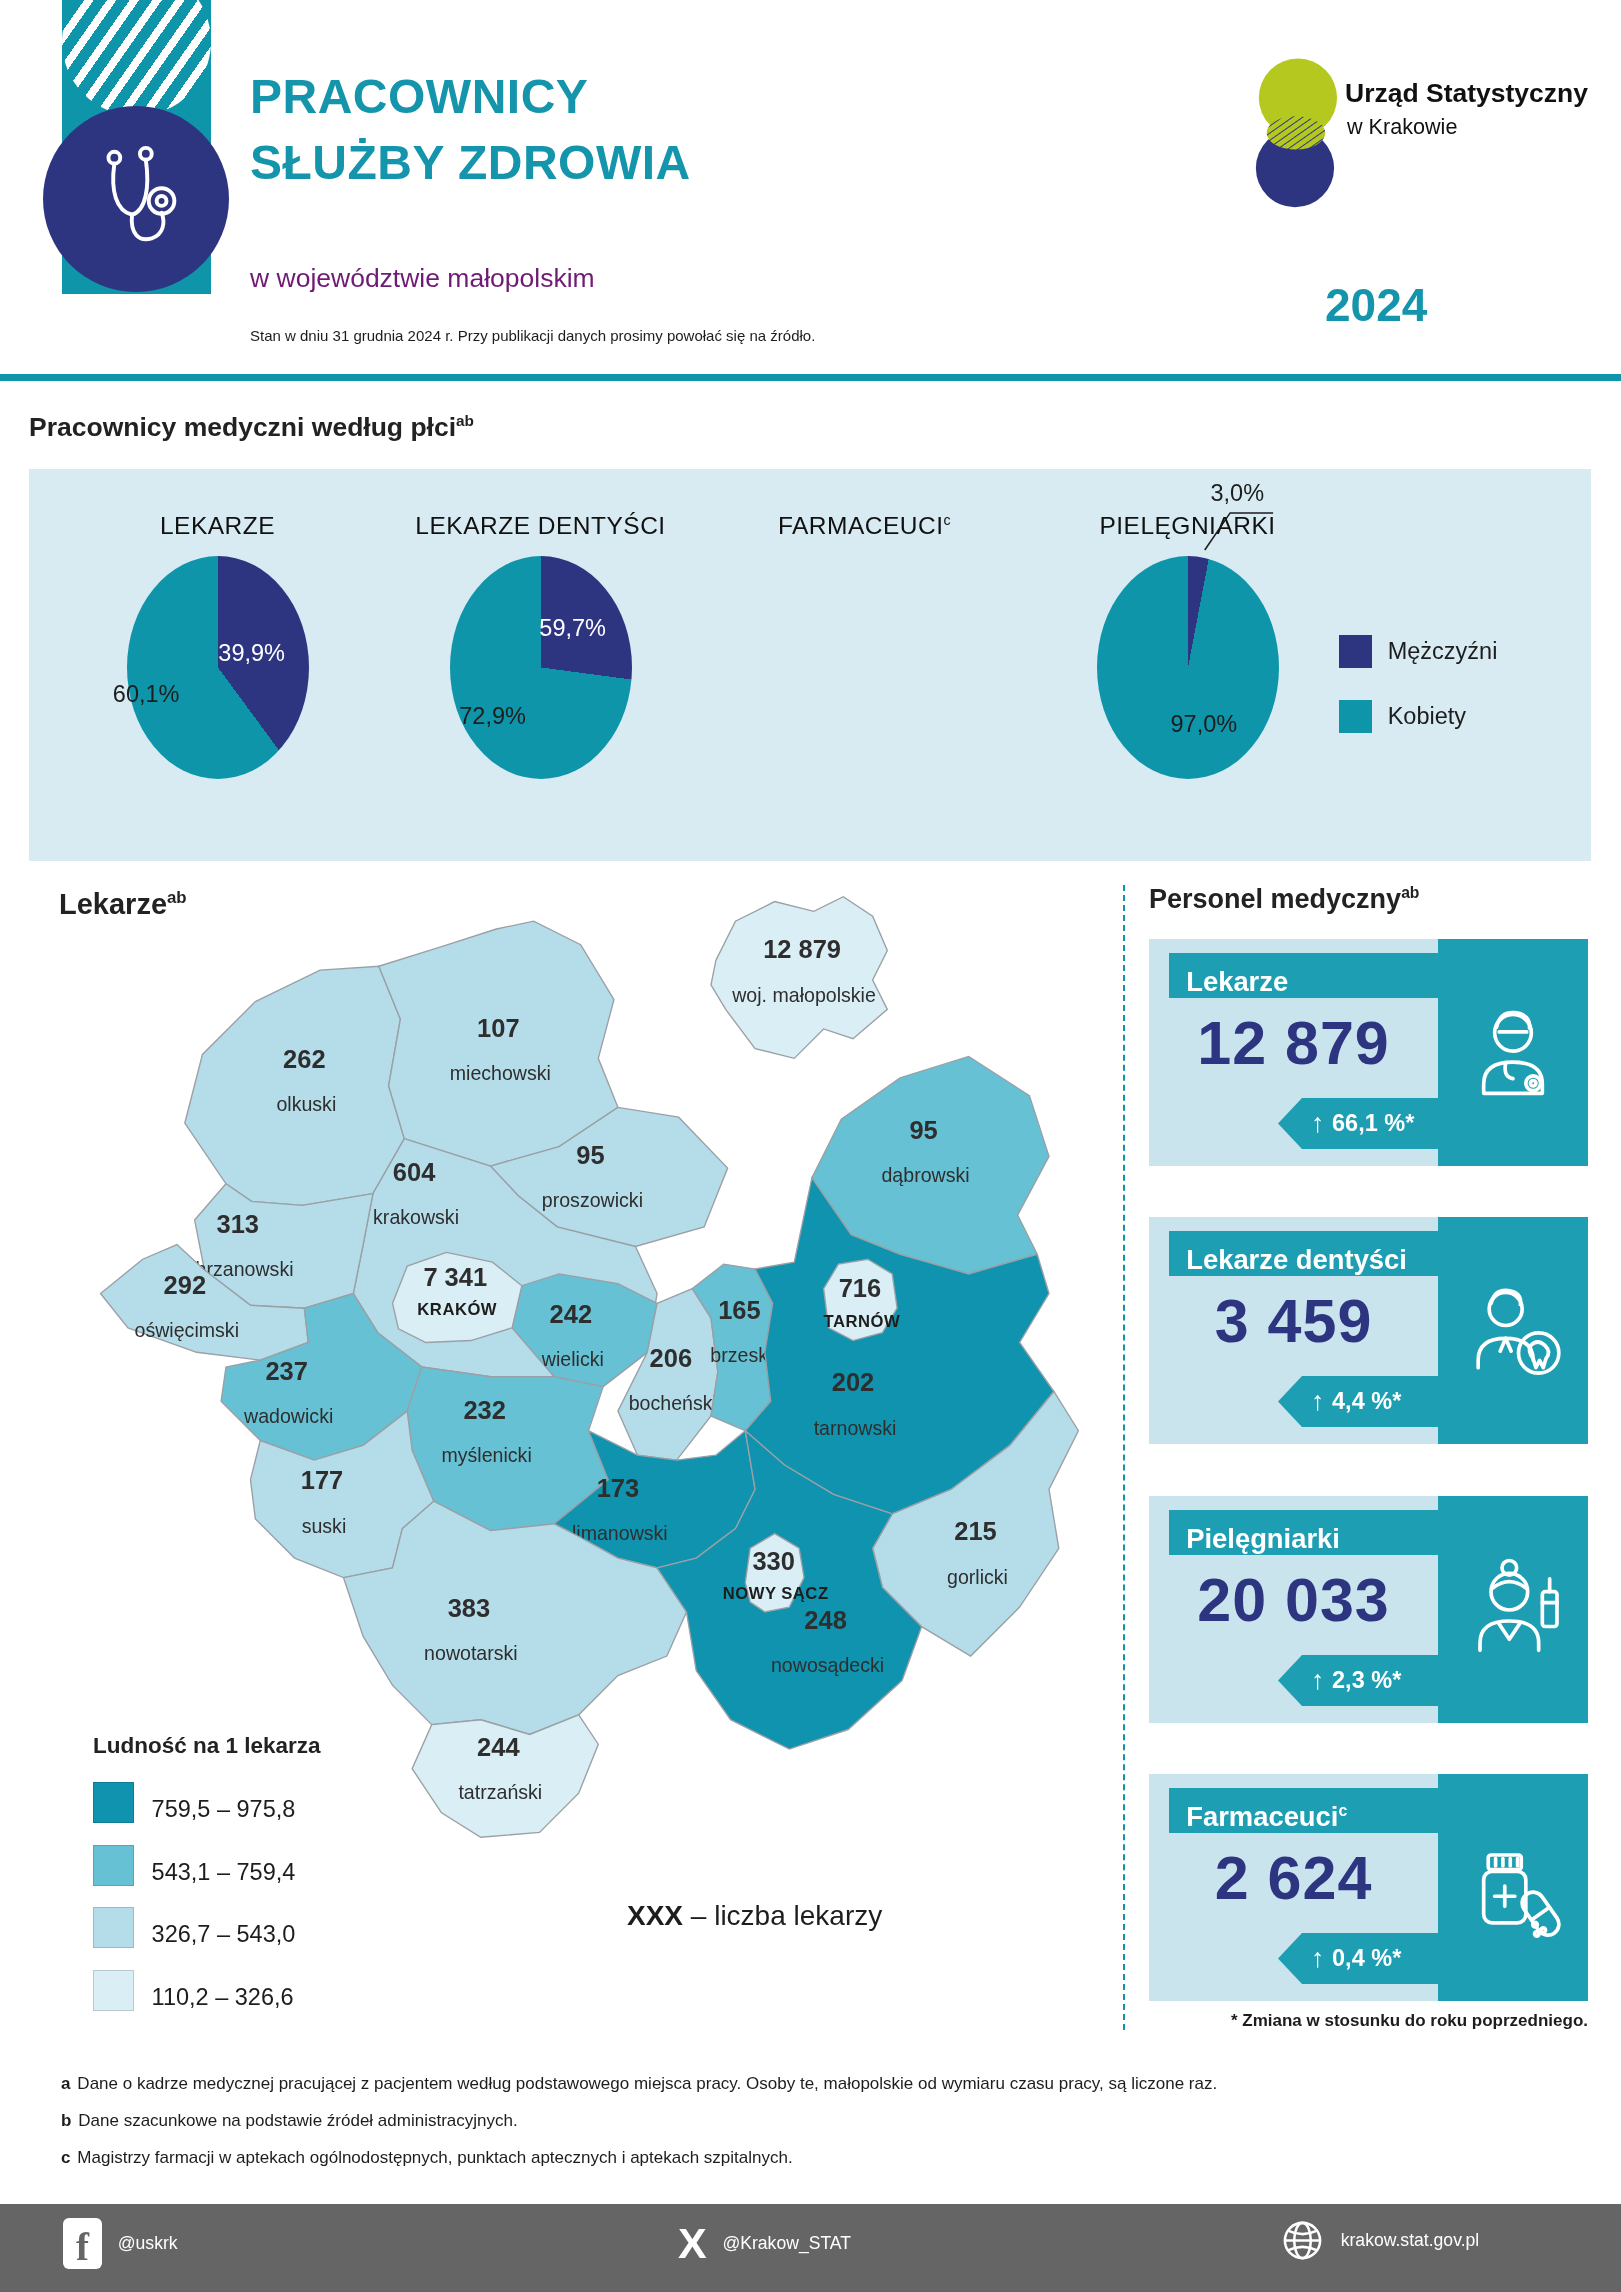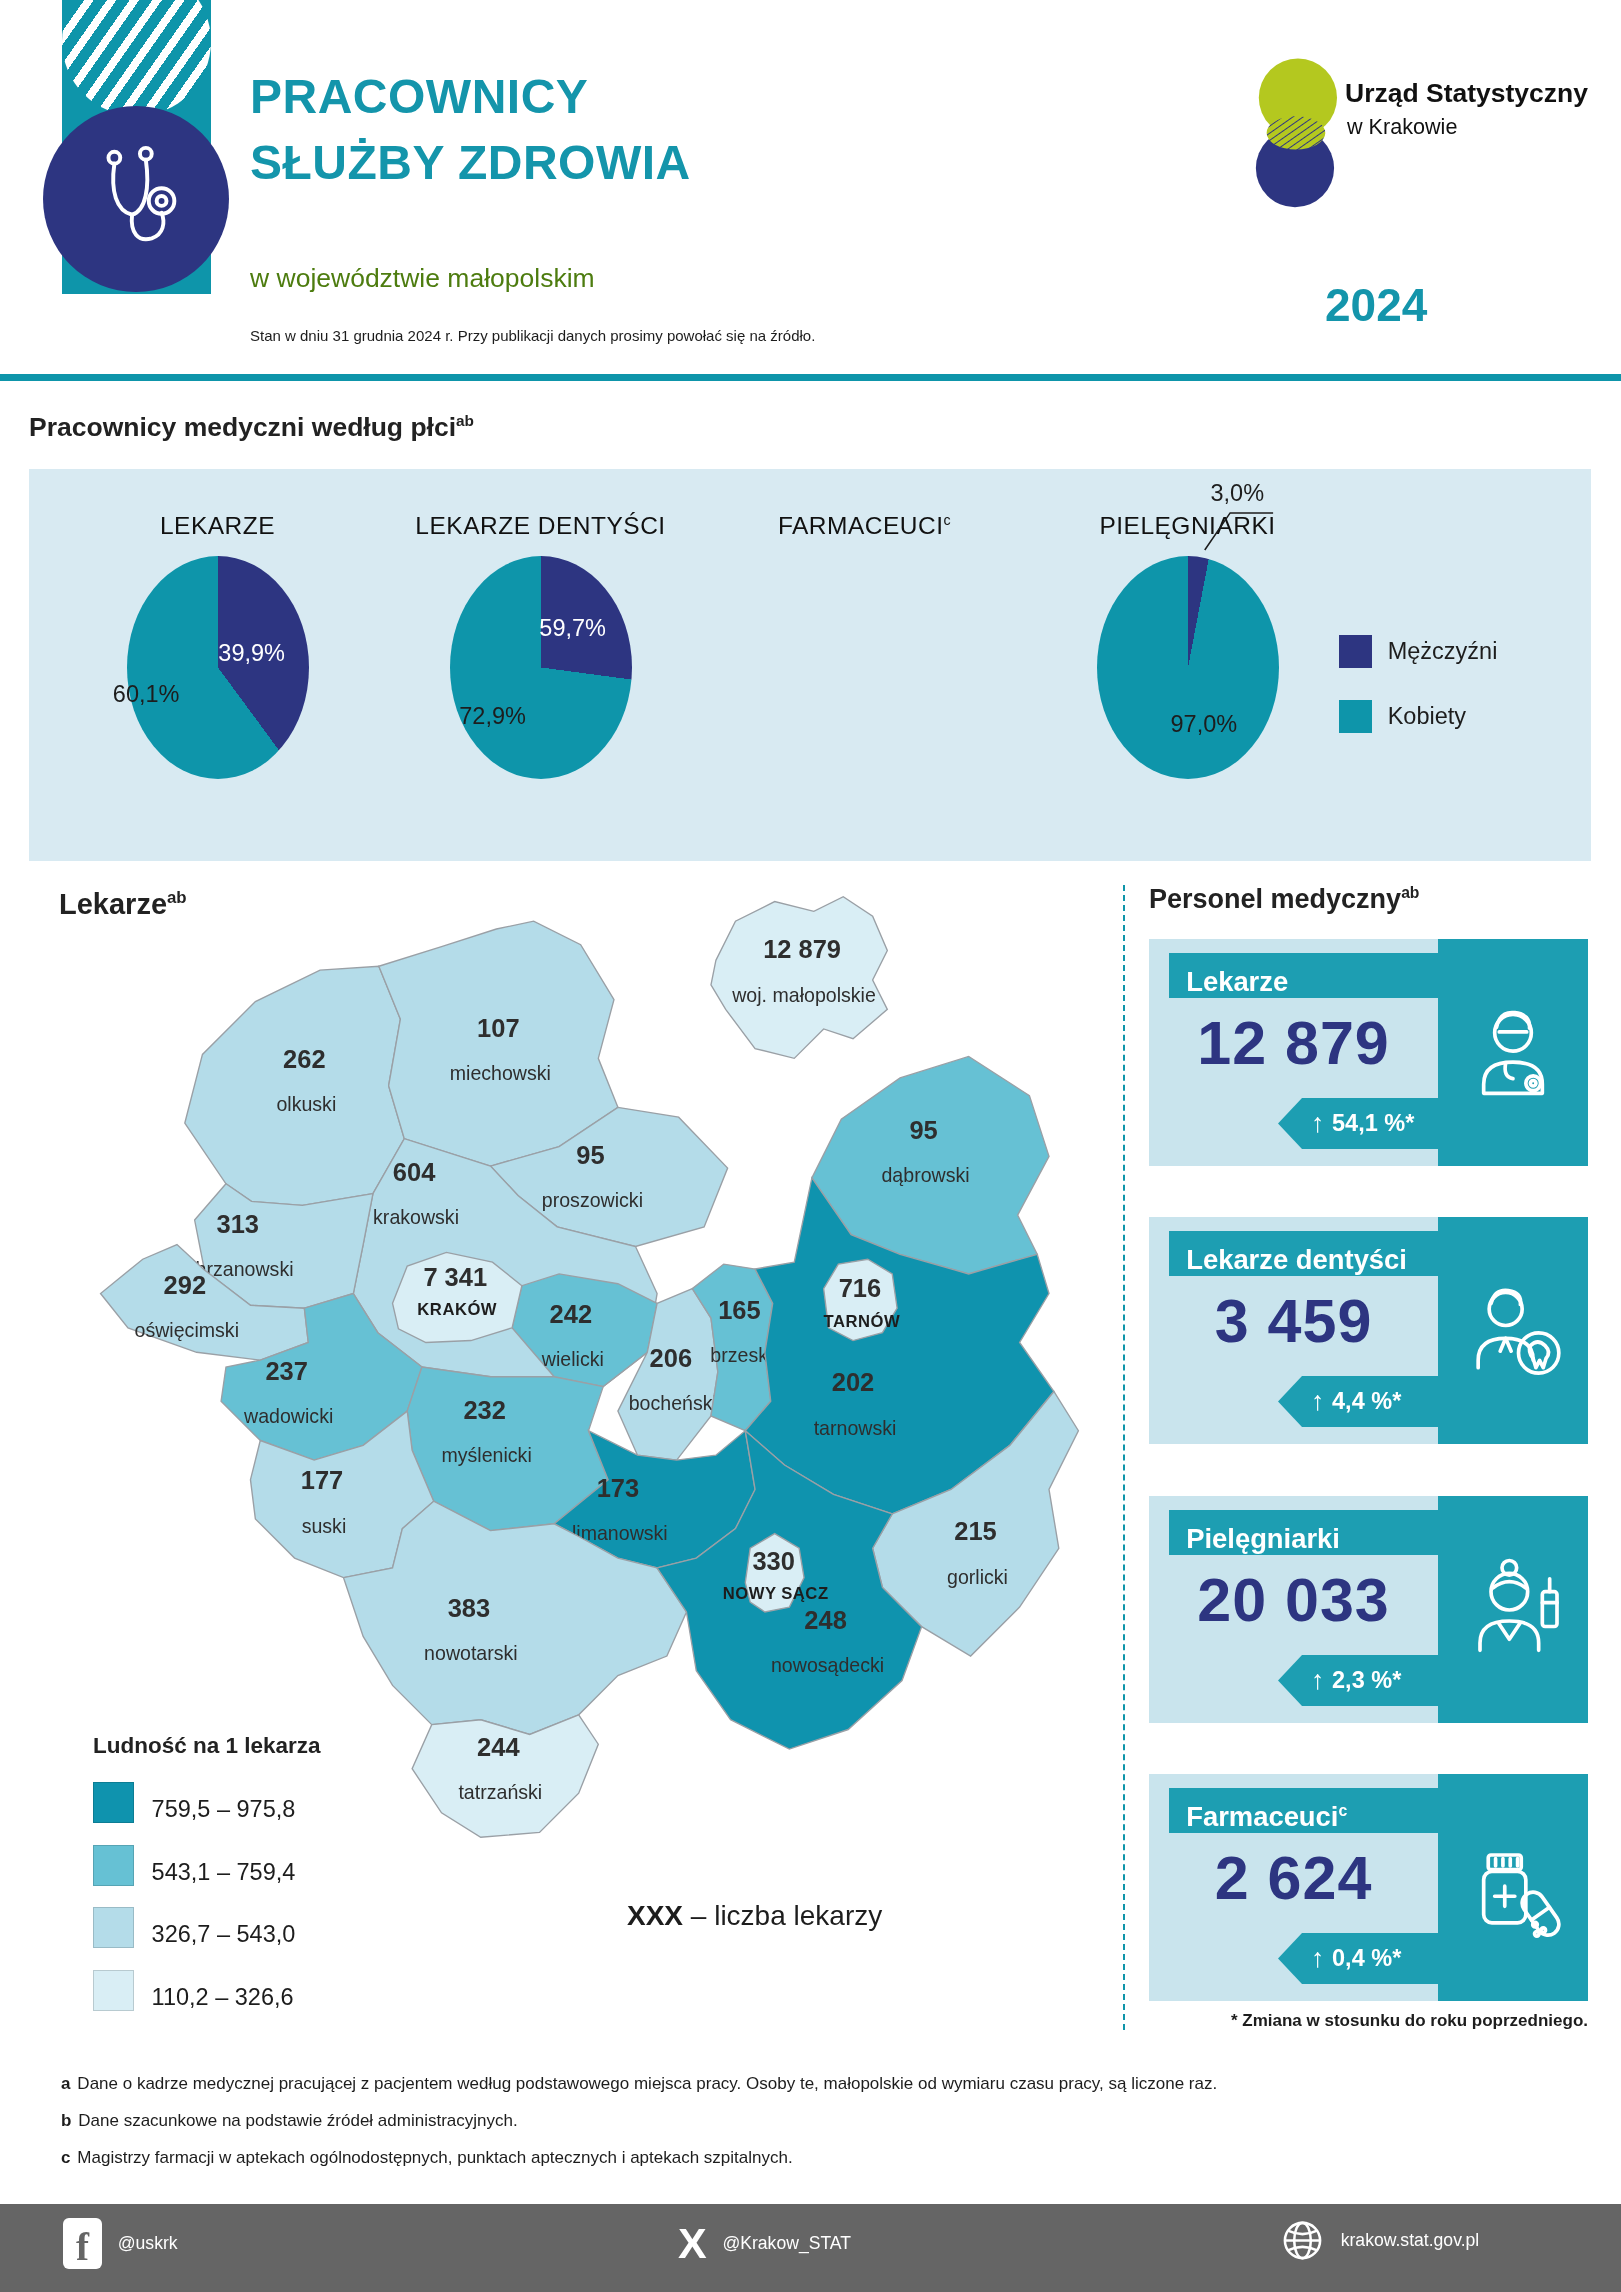--- a/index.html
+++ b/index.html
@@ -9,21 +9,21 @@
   sup{font-size:58%;vertical-align:super}
 
   
   #band{left:62px;top:0;width:149px;height:294px;background:#0e95aa}
   #stripes{left:62px;top:-33px;width:149px;height:149px;border-radius:50%;
     background:repeating-linear-gradient(125deg,#ffffff 0 7.8px,#0e95aa 7.8px 18.6px)}
   #navy-circle{left:43px;top:106px;width:186px;height:186px;border-radius:50%;background:#2d3581;
     display:flex;align-items:center;justify-content:center}
   #title1,#title2{left:250px;font-weight:bold;font-size:48px;color:#1495ab;letter-spacing:0.5px}
   #title1{top:69px}#title2{top:135px}
-  #subtitle{left:250px;top:263px;font-size:26.5px;color:#4d7c0f}
+  #subtitle{left:250px;top:263px;font-size:26.5px;color:#701a75}
   #date-note{left:250px;top:327px;font-size:15px;color:#1d1d1d}
   #rule{left:0;top:374px;width:1621px;height:6.9px;background:#0e95aa}
   #year{left:1325px;top:278px;font-size:46px;font-weight:bold;color:#1495ab}
   #logo-text1{left:1345px;top:78px;font-size:26.5px;font-weight:bold;color:#111}
   #logo-text2{left:1347px;top:114px;font-size:21.6px;color:#111}
 
   
   #sec1-title{left:29px;top:412px;font-size:26.5px;font-weight:bold;color:#222}
   #pie-box{left:29px;top:469px;width:1562px;height:392px;background:#d8eaf2}
   .pie-block{position:absolute;top:0;width:255px;height:392px}
@@ -323,21 +323,21 @@
   <span>Personel medyczny</span><sup>ab</sup>
 </div>
 
 <div class="card c0">
   <div class="card-bg"></div>
   <div class="card-panel"></div>
   <div class="card-band"><span>Lekarze</span><sup></sup></div>
   <div class="card-num">12 879</div>
   <div class="card-badge">
     <span class="badge-arrow">↑</span>
-    <span>54,1 %*</span>
+    <span>66,1 %*</span>
   </div>
   <svg class="card-icon" width="110" height="110" viewBox="0 0 120 120">
     <g class="icon-stroke">
       <circle cx="60" cy="38" r="20"></circle>
       <path d="M42,32 Q46,14 62,16 Q79,18 78,33"></path>
       <line x1="45" y1="37" x2="75" y2="37"></line>
       <path d="M28,104 V94 Q28,70 60,70 Q92,70 92,94 V104 H28"></path>
       <path d="M52,71 Q49,86 60,88"></path>
       <circle cx="82" cy="93" r="8"></circle>
         <circle cx="82" cy="93" r="3"></circle>

